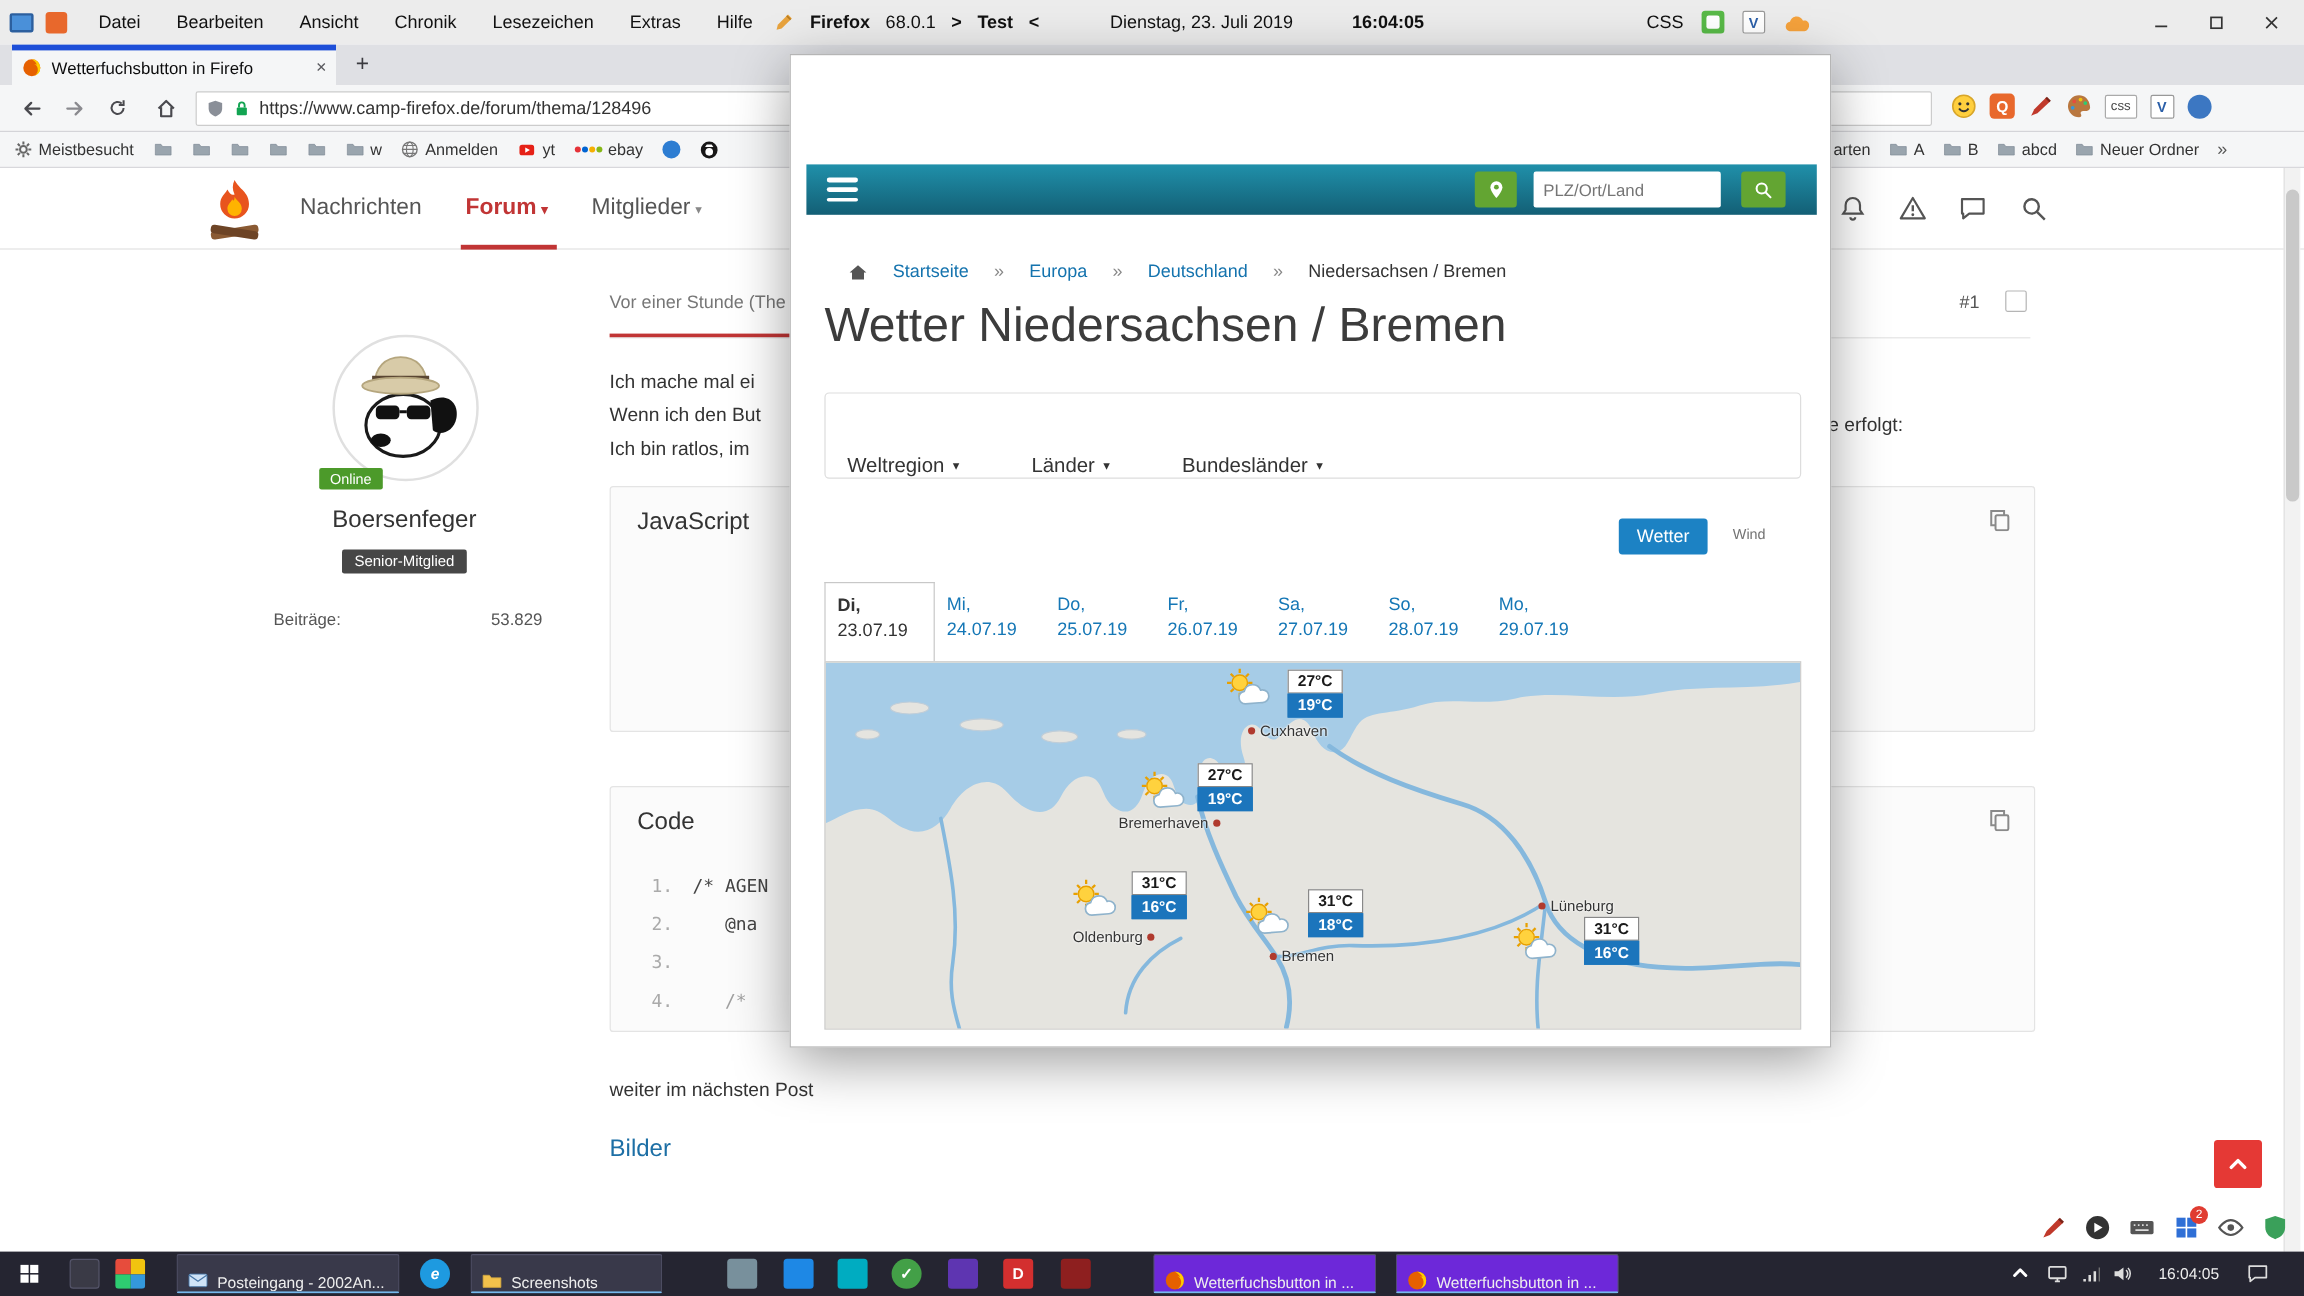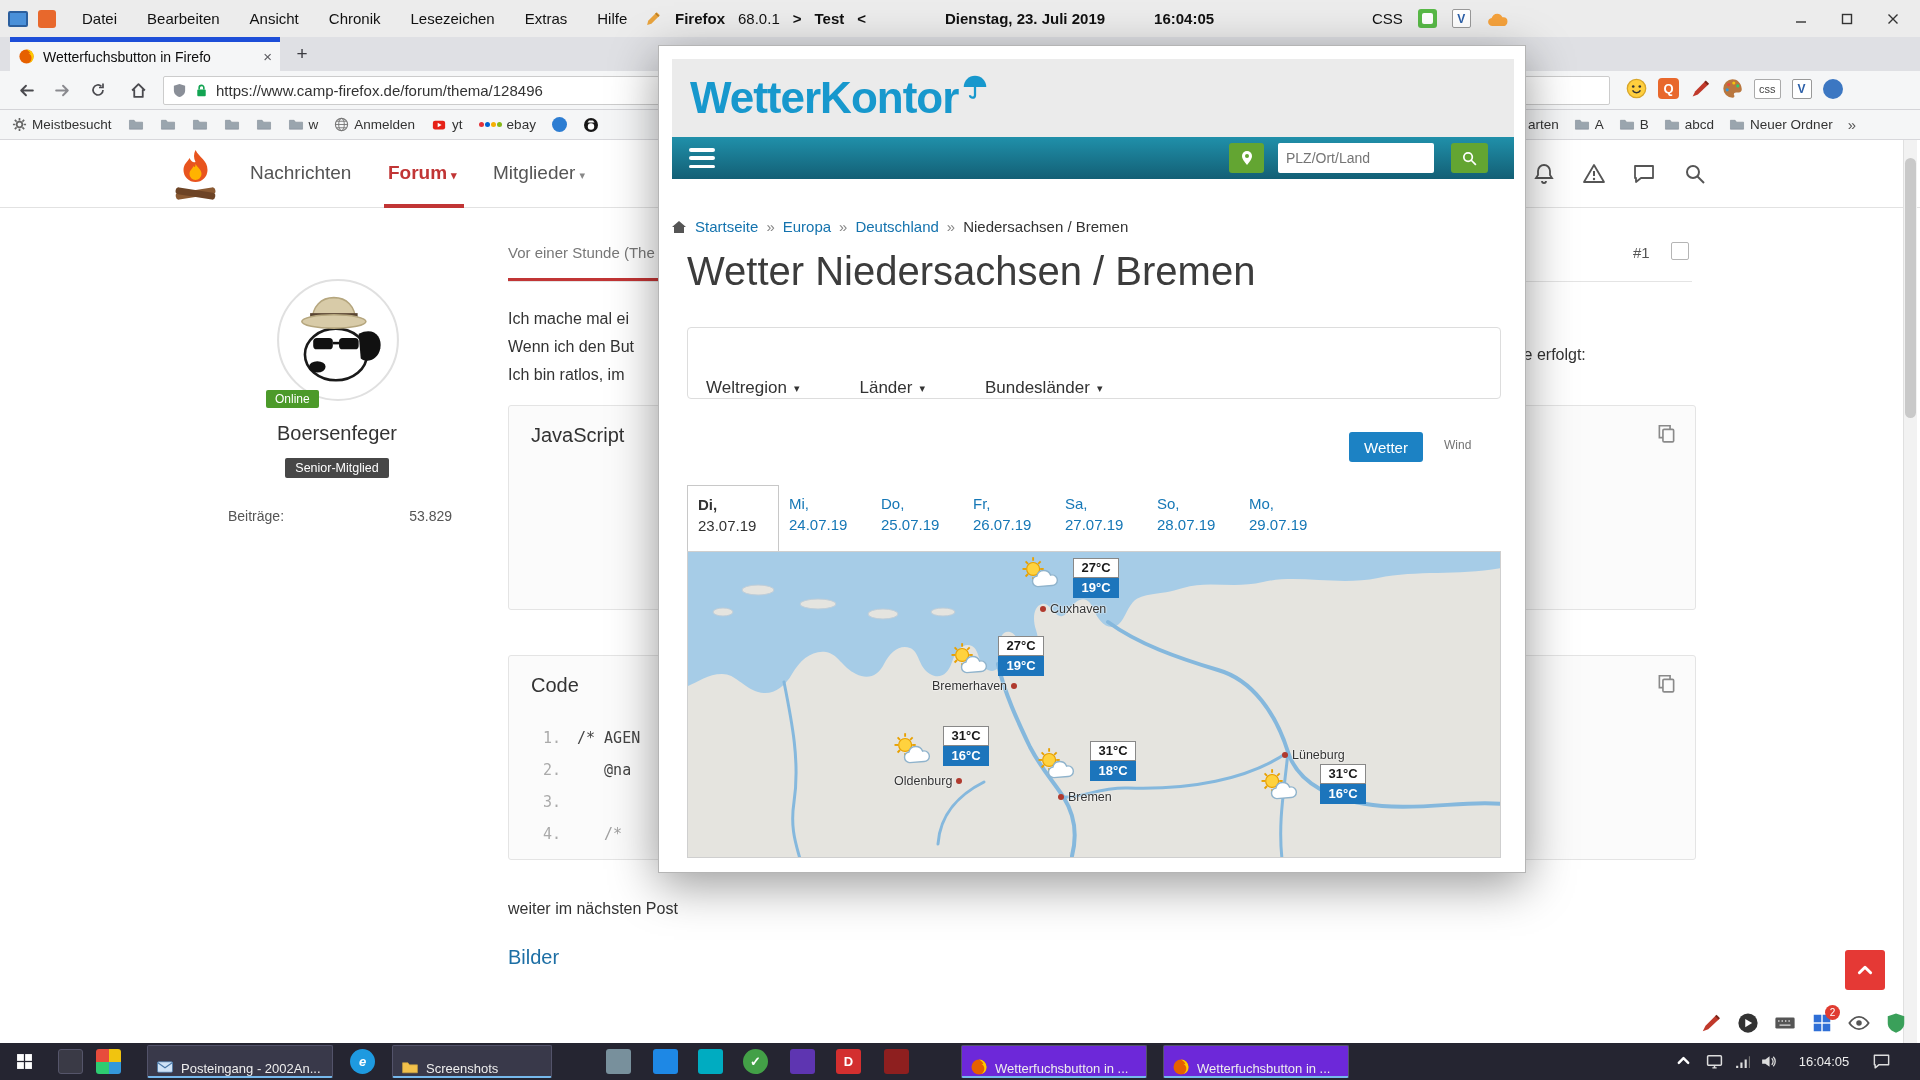--- a/index.html
+++ b/index.html
@@ -258,21 +258,21 @@
   </div>
   <div class="flex" style="position:absolute;left:645px;top:0;height:37px;gap:13px">
     <svg width="17" height="17">
         <use href="#i-pencil"></use>
       </svg>
     <span class="mb-bold">Firefox</span>
     <span>68.0.1</span>
     <span class="mb-bold">&gt;</span>
     <span class="mb-bold">Test</span>
     <span class="mb-bold">&lt;</span>
-    <span style="margin-left:66px;font-weight:bold">Dienstag, 23. Juli 2019</span>
+    <span style="margin-left:46px;font-weight:normal">Dienstag, 23. Juli 2019</span>
     <span style="margin-left:36px;font-weight:bold">16:04:05</span>
   </div>
   <div class="flex" style="position:absolute;left:1372px;top:0;height:37px;gap:15px">
     <span>CSS</span>
     <div style="width:19px;height:19px;background:#58b947;border-radius:3px;position:relative">
         <div style="position:absolute;left:4px;top:4px;width:11px;height:11px;background:#fff;border-radius:2px"></div>
       </div>
     <div style="width:19px;height:19px;background:#fff;border:1px solid #999;border-radius:2px;display:flex;align-items:center;justify-content:center;font-size:12px;font-weight:bold;color:#2b5fa8">V</div>
     <svg width="22" height="16" viewBox="0 0 24 18">
         <use href="#i-cloud-o"></use>
@@ -540,47 +540,41 @@
         <use href="#i-chevup"></use>
       </svg>
     </div>
   <div class="abs" style="left:1903px;top:0;width:14px;height:903px;background:#f2f2f2;border-left:1px solid #e0e0e0">
     <div style="position:absolute;left:1px;top:18px;width:11px;height:260px;background:#c9c9c9;border-radius:6px"></div>
   </div>
 </div>
 
 <div class="abs wk-win">
 
-  <div class="abs wk-logo-strip">
-    <span class="wk-logo">WetterKontor</span>
-    <svg width="30" height="30" viewBox="0 0 24 24" style="margin:-22px 0 0 2px">
-        <use href="#i-umbrella"></use>
-      </svg>
-  </div>
 
   <div class="abs wk-nav">
     <div class="abs" style="left:17px;top:11px;width:26px;height:20px;display:flex;flex-direction:column;justify-content:space-between">
       <div style="height:3.5px;background:#fff;border-radius:2px"></div>
         <div style="height:3.5px;background:#fff;border-radius:2px"></div>
         <div style="height:3.5px;background:#fff;border-radius:2px"></div>
     </div>
     <div class="abs wk-greenbtn" style="left:557px;top:6px;width:35px;height:30px">
         <svg width="16" height="16" viewBox="0 0 16 16">
           <use href="#i-pin"></use>
         </svg>
       </div>
     <input class="abs wk-input" style="left: 606px; top: 6px;" placeholder="PLZ/Ort/Land">
     <div class="abs wk-greenbtn" style="left:779px;top:6px;width:37px;height:30px">
         <svg width="17" height="17" viewBox="0 0 24 24">
           <use href="#i-search-w"></use>
         </svg>
       </div>
   </div>
 
-  <div class="abs flex" style="left:12px;top:172px;gap:8px">
+  <div class="abs flex" style="left:48px;top:172px;gap:21px">
     <svg width="16" height="16" viewBox="0 0 16 16">
         <use href="#i-house"></use>
       </svg>
     <span class="crumb-link">Startseite</span>
     <span class="crumb-sep">»</span>
     <span class="crumb-link">Europa</span>
     <span class="crumb-sep">»</span>
     <span class="crumb-link">Deutschland</span>
     <span class="crumb-sep">»</span>
     <span class="crumb-cur">Niedersachsen / Bremen</span>

